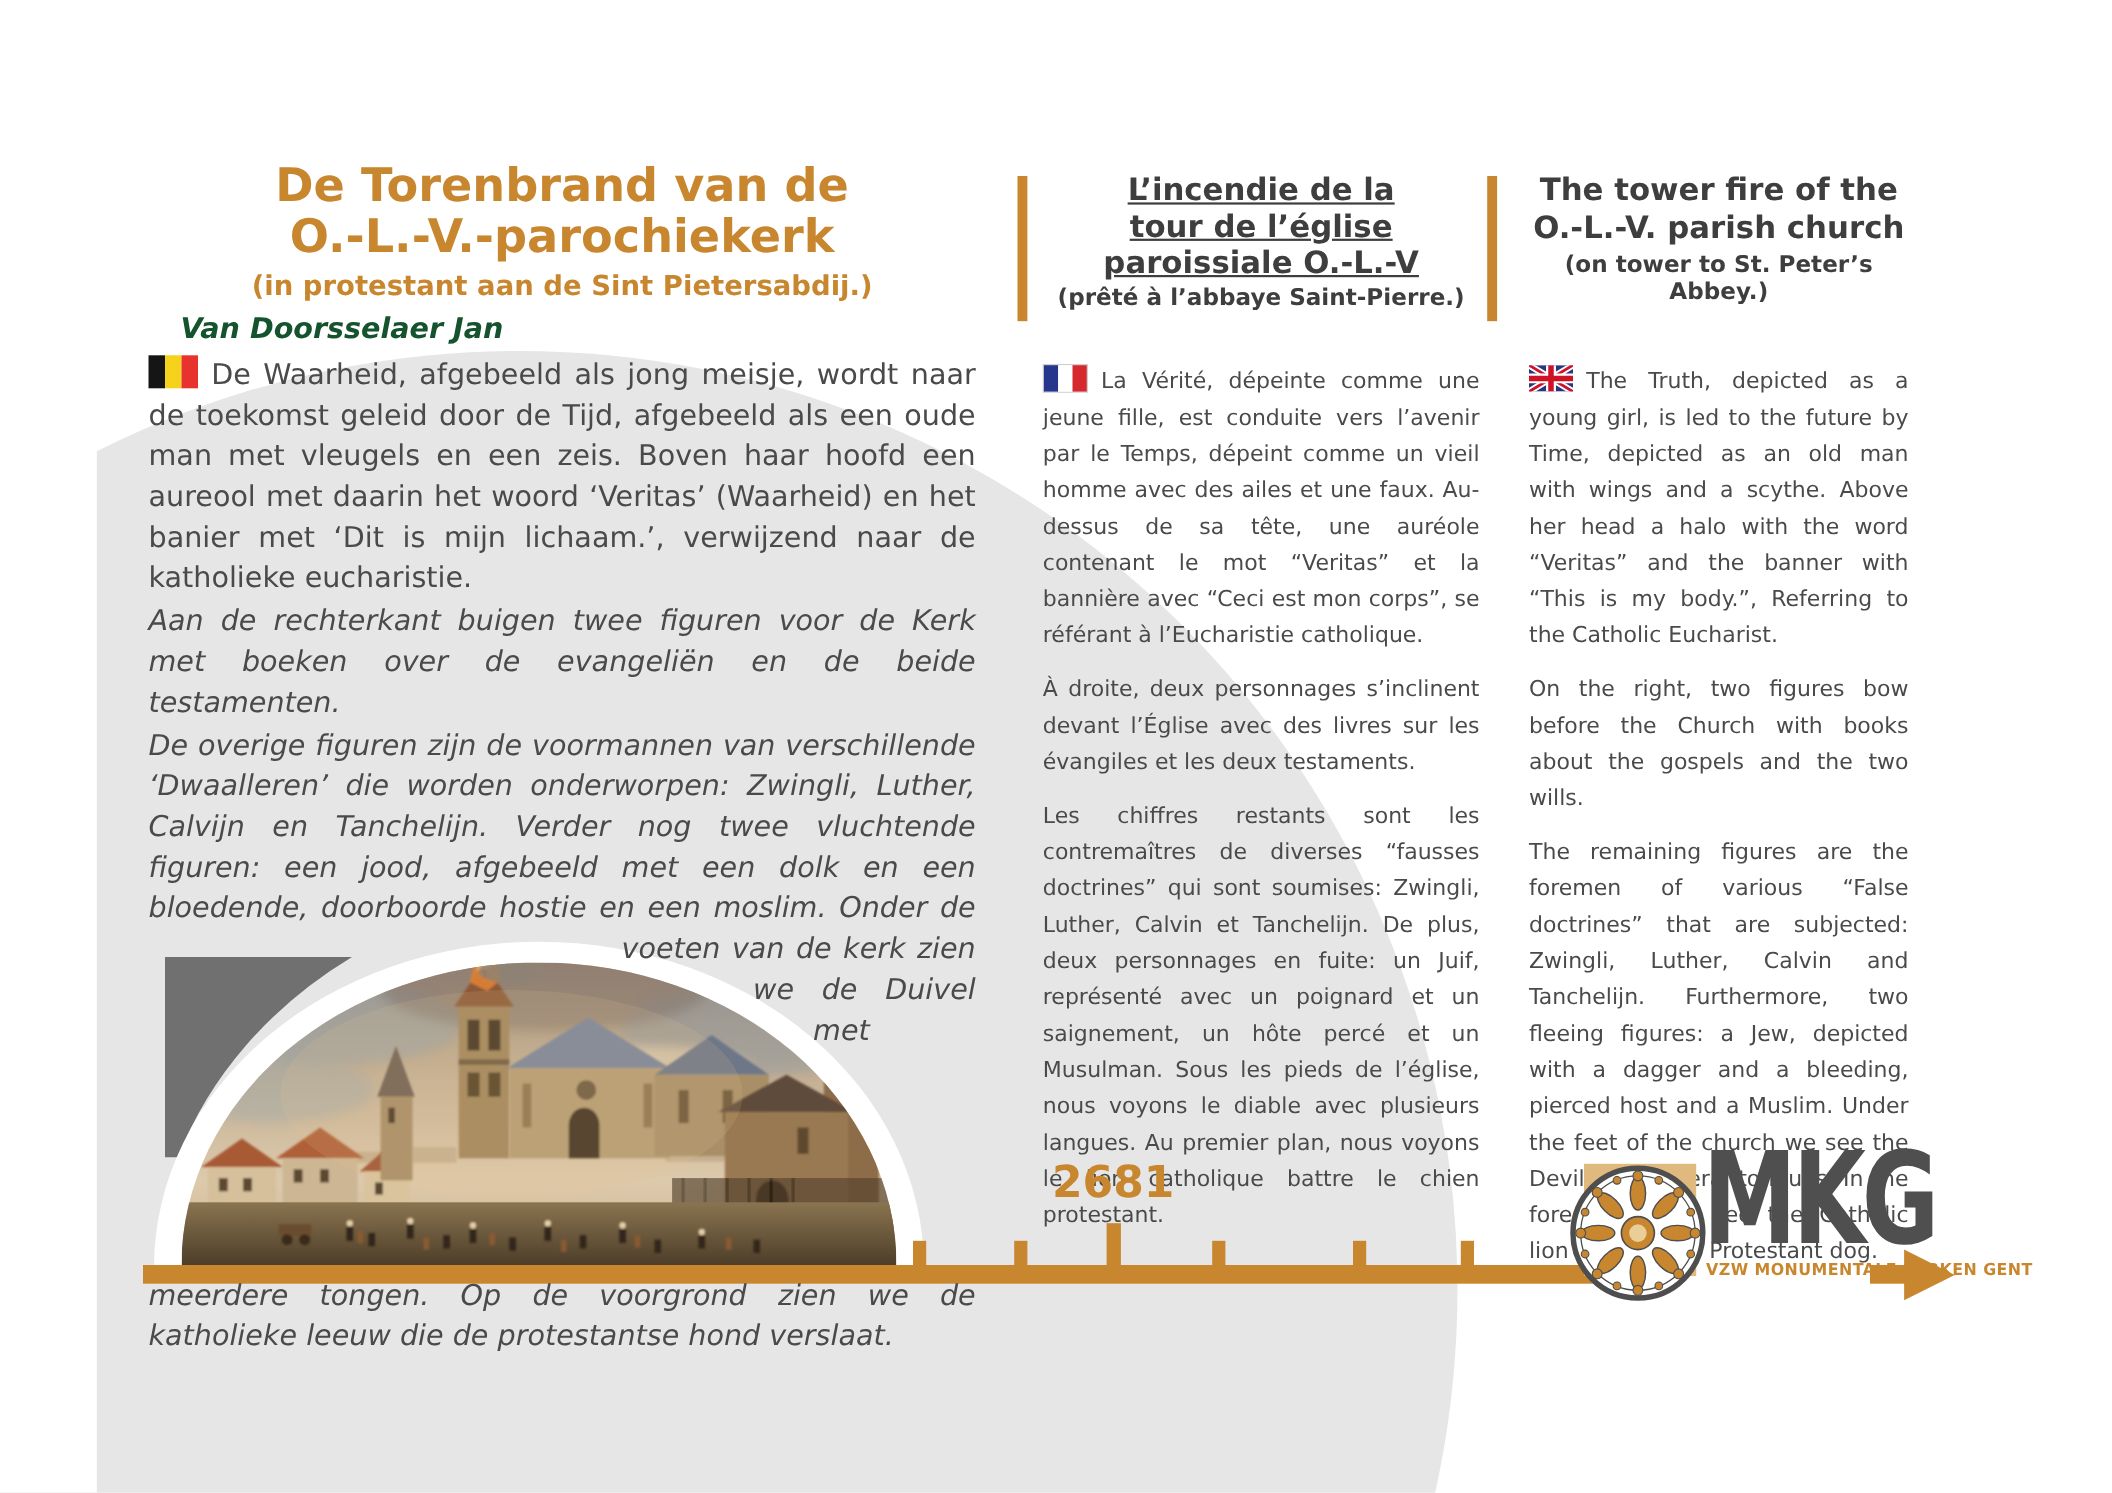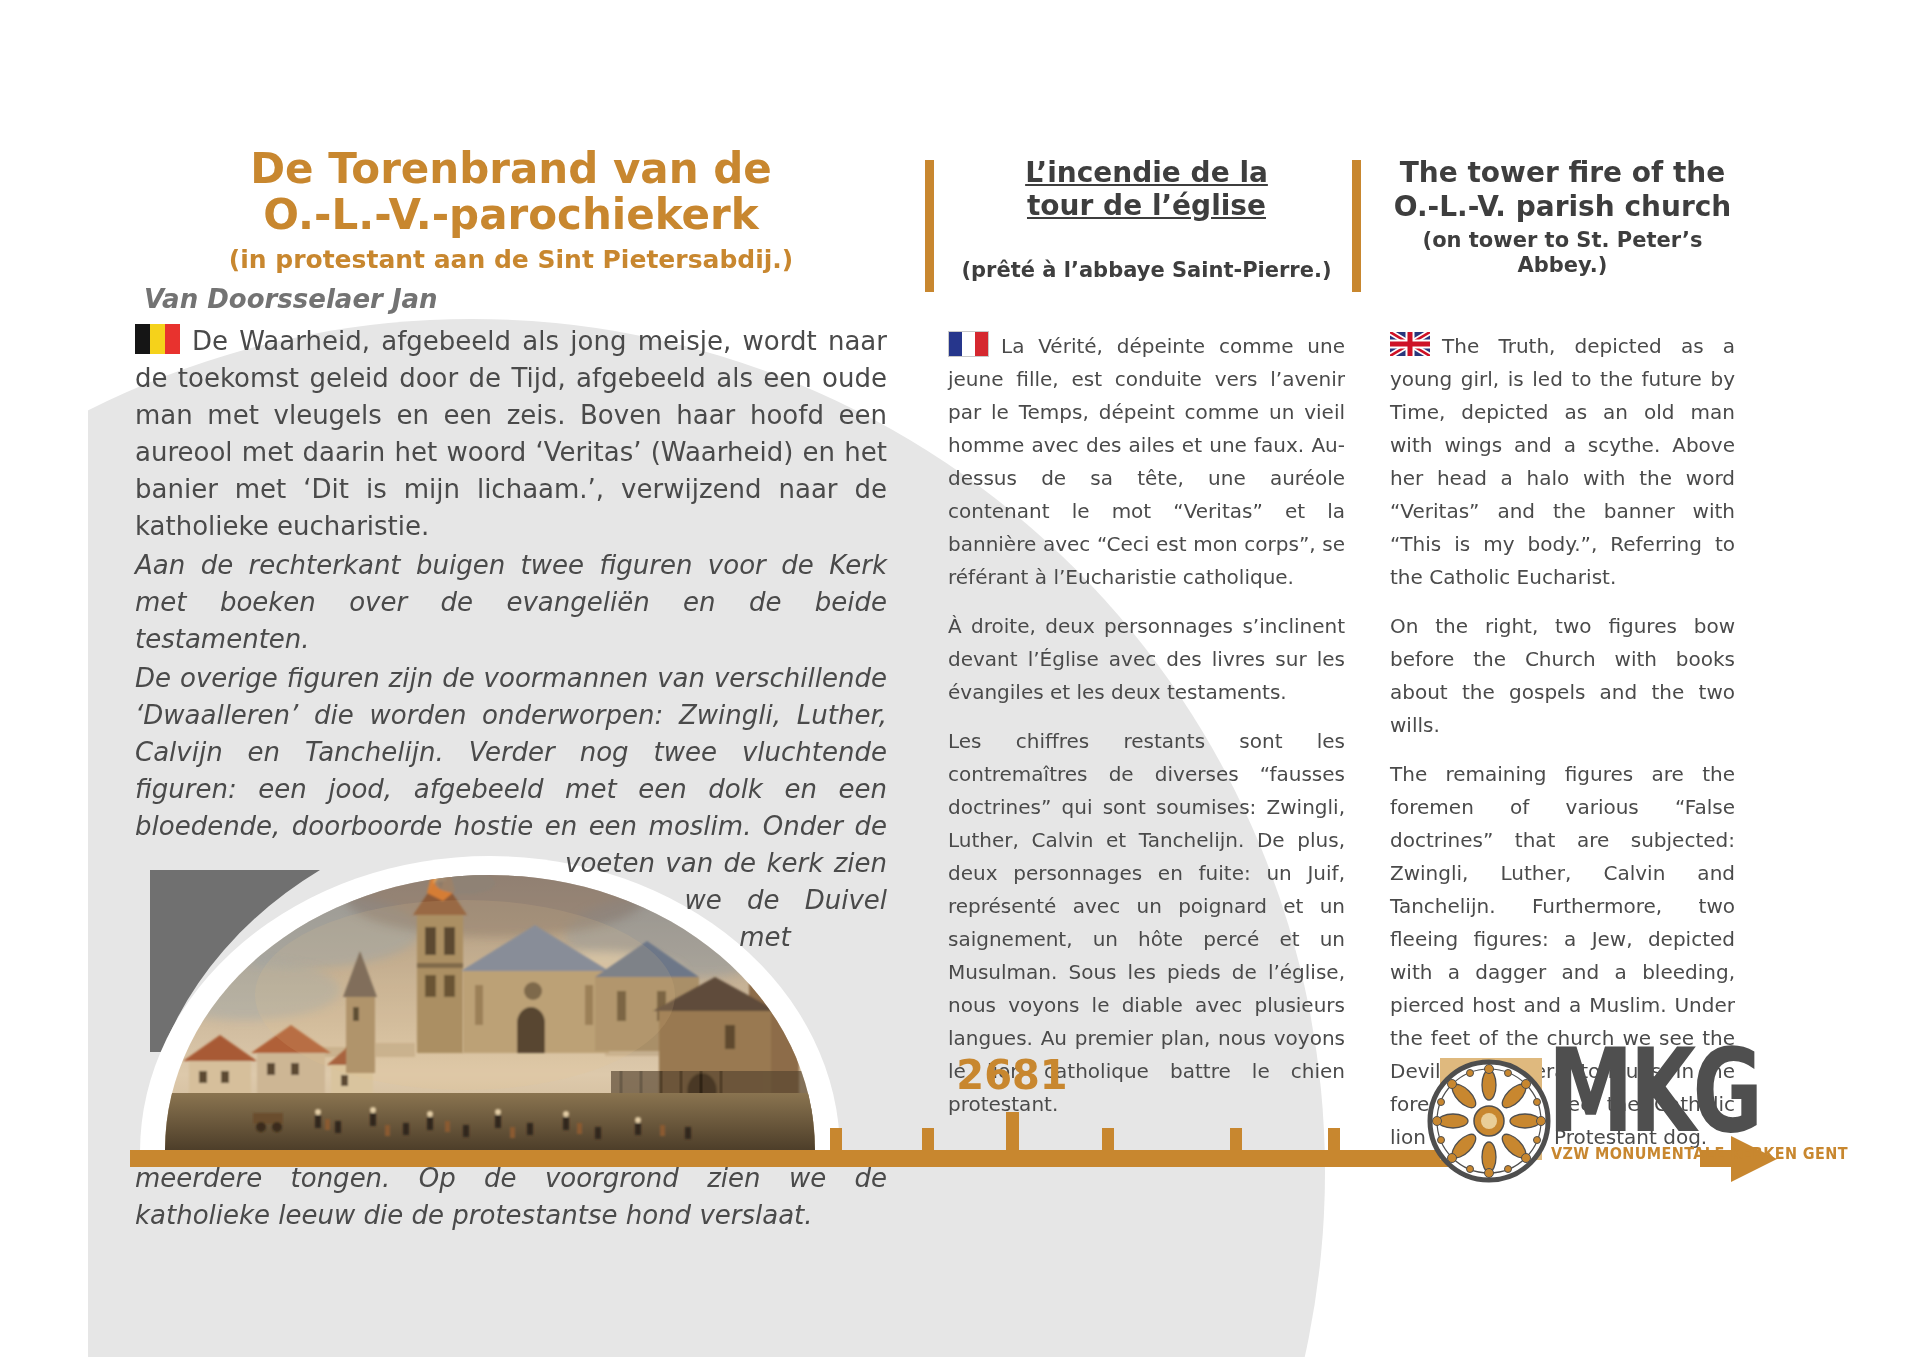--- a/index.html
+++ b/index.html
@@ -6,21 +6,21 @@
   body{
     width:1920px;height:1357px;position:relative;overflow:hidden;
     background:#ffffff;
     font-family:"DejaVu Sans","Liberation Sans",sans-serif;
   }
   .layer{position:absolute;left:0;top:0;}
   
   .col-title{position:absolute;text-align:center;font-weight:bold;}
   .nl-title{left:135px;top:146px;width:752px;color:#C8872F;font-size:42px;line-height:46px;}
   .nl-subtitle{left:135px;top:246px;width:752px;color:#C8872F;font-size:25px;line-height:28px;}
-  .nl-author{position:absolute;left:144px;top:284px;font-size:26px;font-weight:bold;font-style:italic;color:#737373;}
+  .nl-author{position:absolute;left:164px;top:284px;font-size:26px;font-weight:bold;font-style:italic;color:#14532d;}
   .fr-title{left:948px;top:156px;width:397px;color:#3E3E3E;font-size:28px;line-height:33px;text-decoration:underline;}
   .fr-subtitle{left:948px;top:258px;width:397px;color:#3E3E3E;font-size:21px;line-height:25px;font-weight:bold;text-align:center;position:absolute;}
   .en-title{left:1390px;top:156px;width:345px;color:#3E3E3E;font-size:28px;line-height:34px;}
   .en-subtitle{left:1390px;top:228px;width:345px;color:#3E3E3E;font-size:21px;line-height:25px;font-weight:bold;text-align:center;position:absolute;}
   .body-col{position:absolute;color:#4A4A4A;text-align:justify;z-index:4;}
   .body-col p{margin:0;}
   .nl-body{left:135px;top:323px;width:752px;font-size:26px;line-height:37px;}
   .nl-body p + p{margin-top:2px;font-style:italic;}
   .fr-body{left:948px;top:330px;width:397px;font-size:20px;line-height:33px;}
   .fr-body p + p{margin-top:16px;}
@@ -237,20 +237,21 @@
     <span class="arch-float"></span><span>De overige figuren zijn de voormannen van verschillende ‘Dwaalleren’ die worden onderworpen: Zwingli, Luther, Calvijn en Tanchelijn. Verder nog twee vluchtende figuren: een jood, afgebeeld met een dolk en een bloedende, doorboorde hostie en een moslim. Onder de voeten van de kerk zien we de Duivel met meerdere tongen. Op de voorgrond zien we de katholieke leeuw die de protestantse hond verslaat.</span>
   </p>
 </div>
 
 <div id="sep1" class="sep-bar"></div>
 <div id="sep2" class="sep-bar"></div>
 
 <div class="col-title fr-title">
   <div>L’incendie de la</div>
   <div>tour de l’église</div>
+  <div>paroissiale O.-L.-V</div>
 </div>
 <div class="fr-subtitle">(prêté à l’abbaye Saint-Pierre.)</div>
 
 <div class="body-col fr-body">
   <p>
     <span class="flag flag-fr"><span class="band" style="background:#26368C"></span><span class="band" style="background:#ffffff"></span><span class="band" style="background:#D5282F"></span></span><span>La Vérité, dépeinte comme une jeune fille, est conduite vers l’avenir par le Temps, dépeint comme un vieil homme avec des ailes et une faux. Au-dessus de sa tête, une auréole contenant le mot “Veritas” et la bannière avec “Ceci est mon corps”, se référant à l’Eucharistie catholique.</span>
   </p>
   <p>À droite, deux personnages s’inclinent devant l’Église avec des livres sur les évangiles et les deux testaments.</p>
   <p>Les chiffres restants sont les contremaîtres de diverses “fausses doctrines” qui sont soumises: Zwingli, Luther, Calvin et Tanchelijn. De plus, deux personnages en fuite: un Juif, représenté avec un poignard et un saignement, un hôte percé et un Musulman. Sous les pieds de l’église, nous voyons le diable avec plusieurs langues. Au premier plan, nous voyons le lion catholique battre le chien protestant.</p>
 </div>

